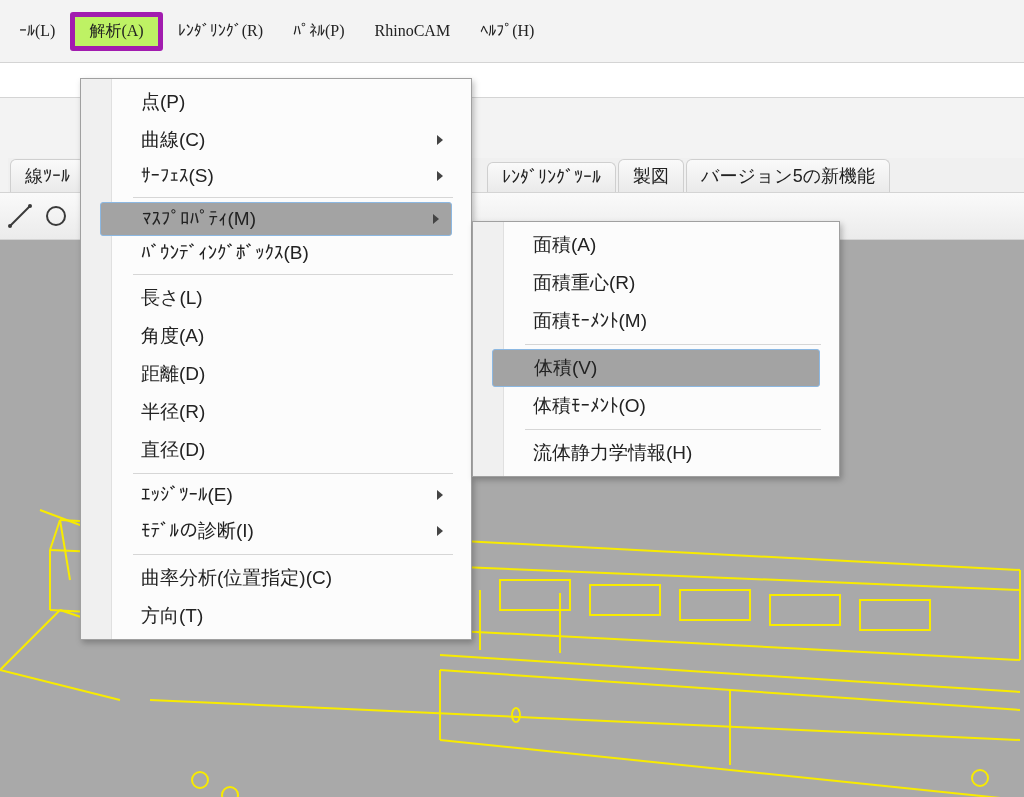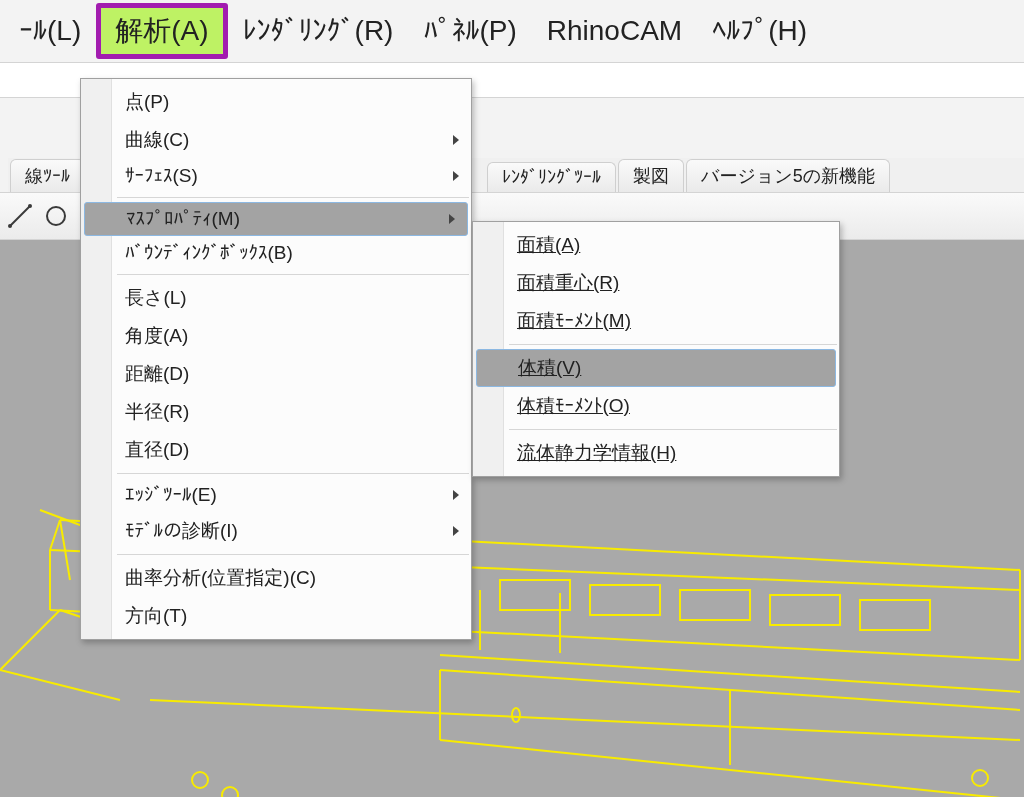--- a/index.html
+++ b/index.html
@@ -19,24 +19,25 @@
     position: relative;
     height: 50px;
     background: #f3f3f3;
     display: flex;
     align-items: center;
     padding: 6px 4px 6px 4px;
     user-select: none;
   }
   .menu-item {
     padding: 4px 14px;
-    font-size: 28px;
+    font-size: 16px;
     border: 1px solid transparent;
     border-radius: 3px;
     white-space: nowrap;
+    font-family: Liberation Serif, serif;
   }
   .menu-item.active {
     background: #bef264;
     border: 5px solid #a21caf;
   }
 
   
   .command-strip {
     height: 34px;
     background: #ffffff;
@@ -108,21 +109,21 @@
   }
   .dropdown .gutter {
     position: absolute;
     left: 0; top: 0; bottom: 0;
     width: 30px;
     background: #f0f0f0;
     border-right: 1px solid #e0e0e0;
   }
   .dropdown .items {
     position: relative;
-    padding: 4px 0;
+    padding: 4px 16px;
   }
   .drop-item {
     position: relative;
     padding: 6px 34px 6px 44px;
     white-space: nowrap;
   }
   .drop-item.hl {
     background: #a3a3a3;
     border: 1px solid #8cb8e2;
     border-radius: 3px;
@@ -147,21 +148,20 @@
 
   #dropdown-main {
     left: 80px;
     top: 78px;
     width: 390px;
   }
   #dropdown-sub {
     left: 472px;
     top: 221px;
     width: 366px;
-    text-decoration: underline;
   }
 </style>
 </head>
 <body>
 
 <div class="menubar">
   <div class="menu-item">ｰﾙ(L)</div>
   <div class="menu-item active">解析(A)</div>
   <div class="menu-item">ﾚﾝﾀﾞﾘﾝｸﾞ(R)</div>
   <div class="menu-item">ﾊﾟﾈﾙ(P)</div>

